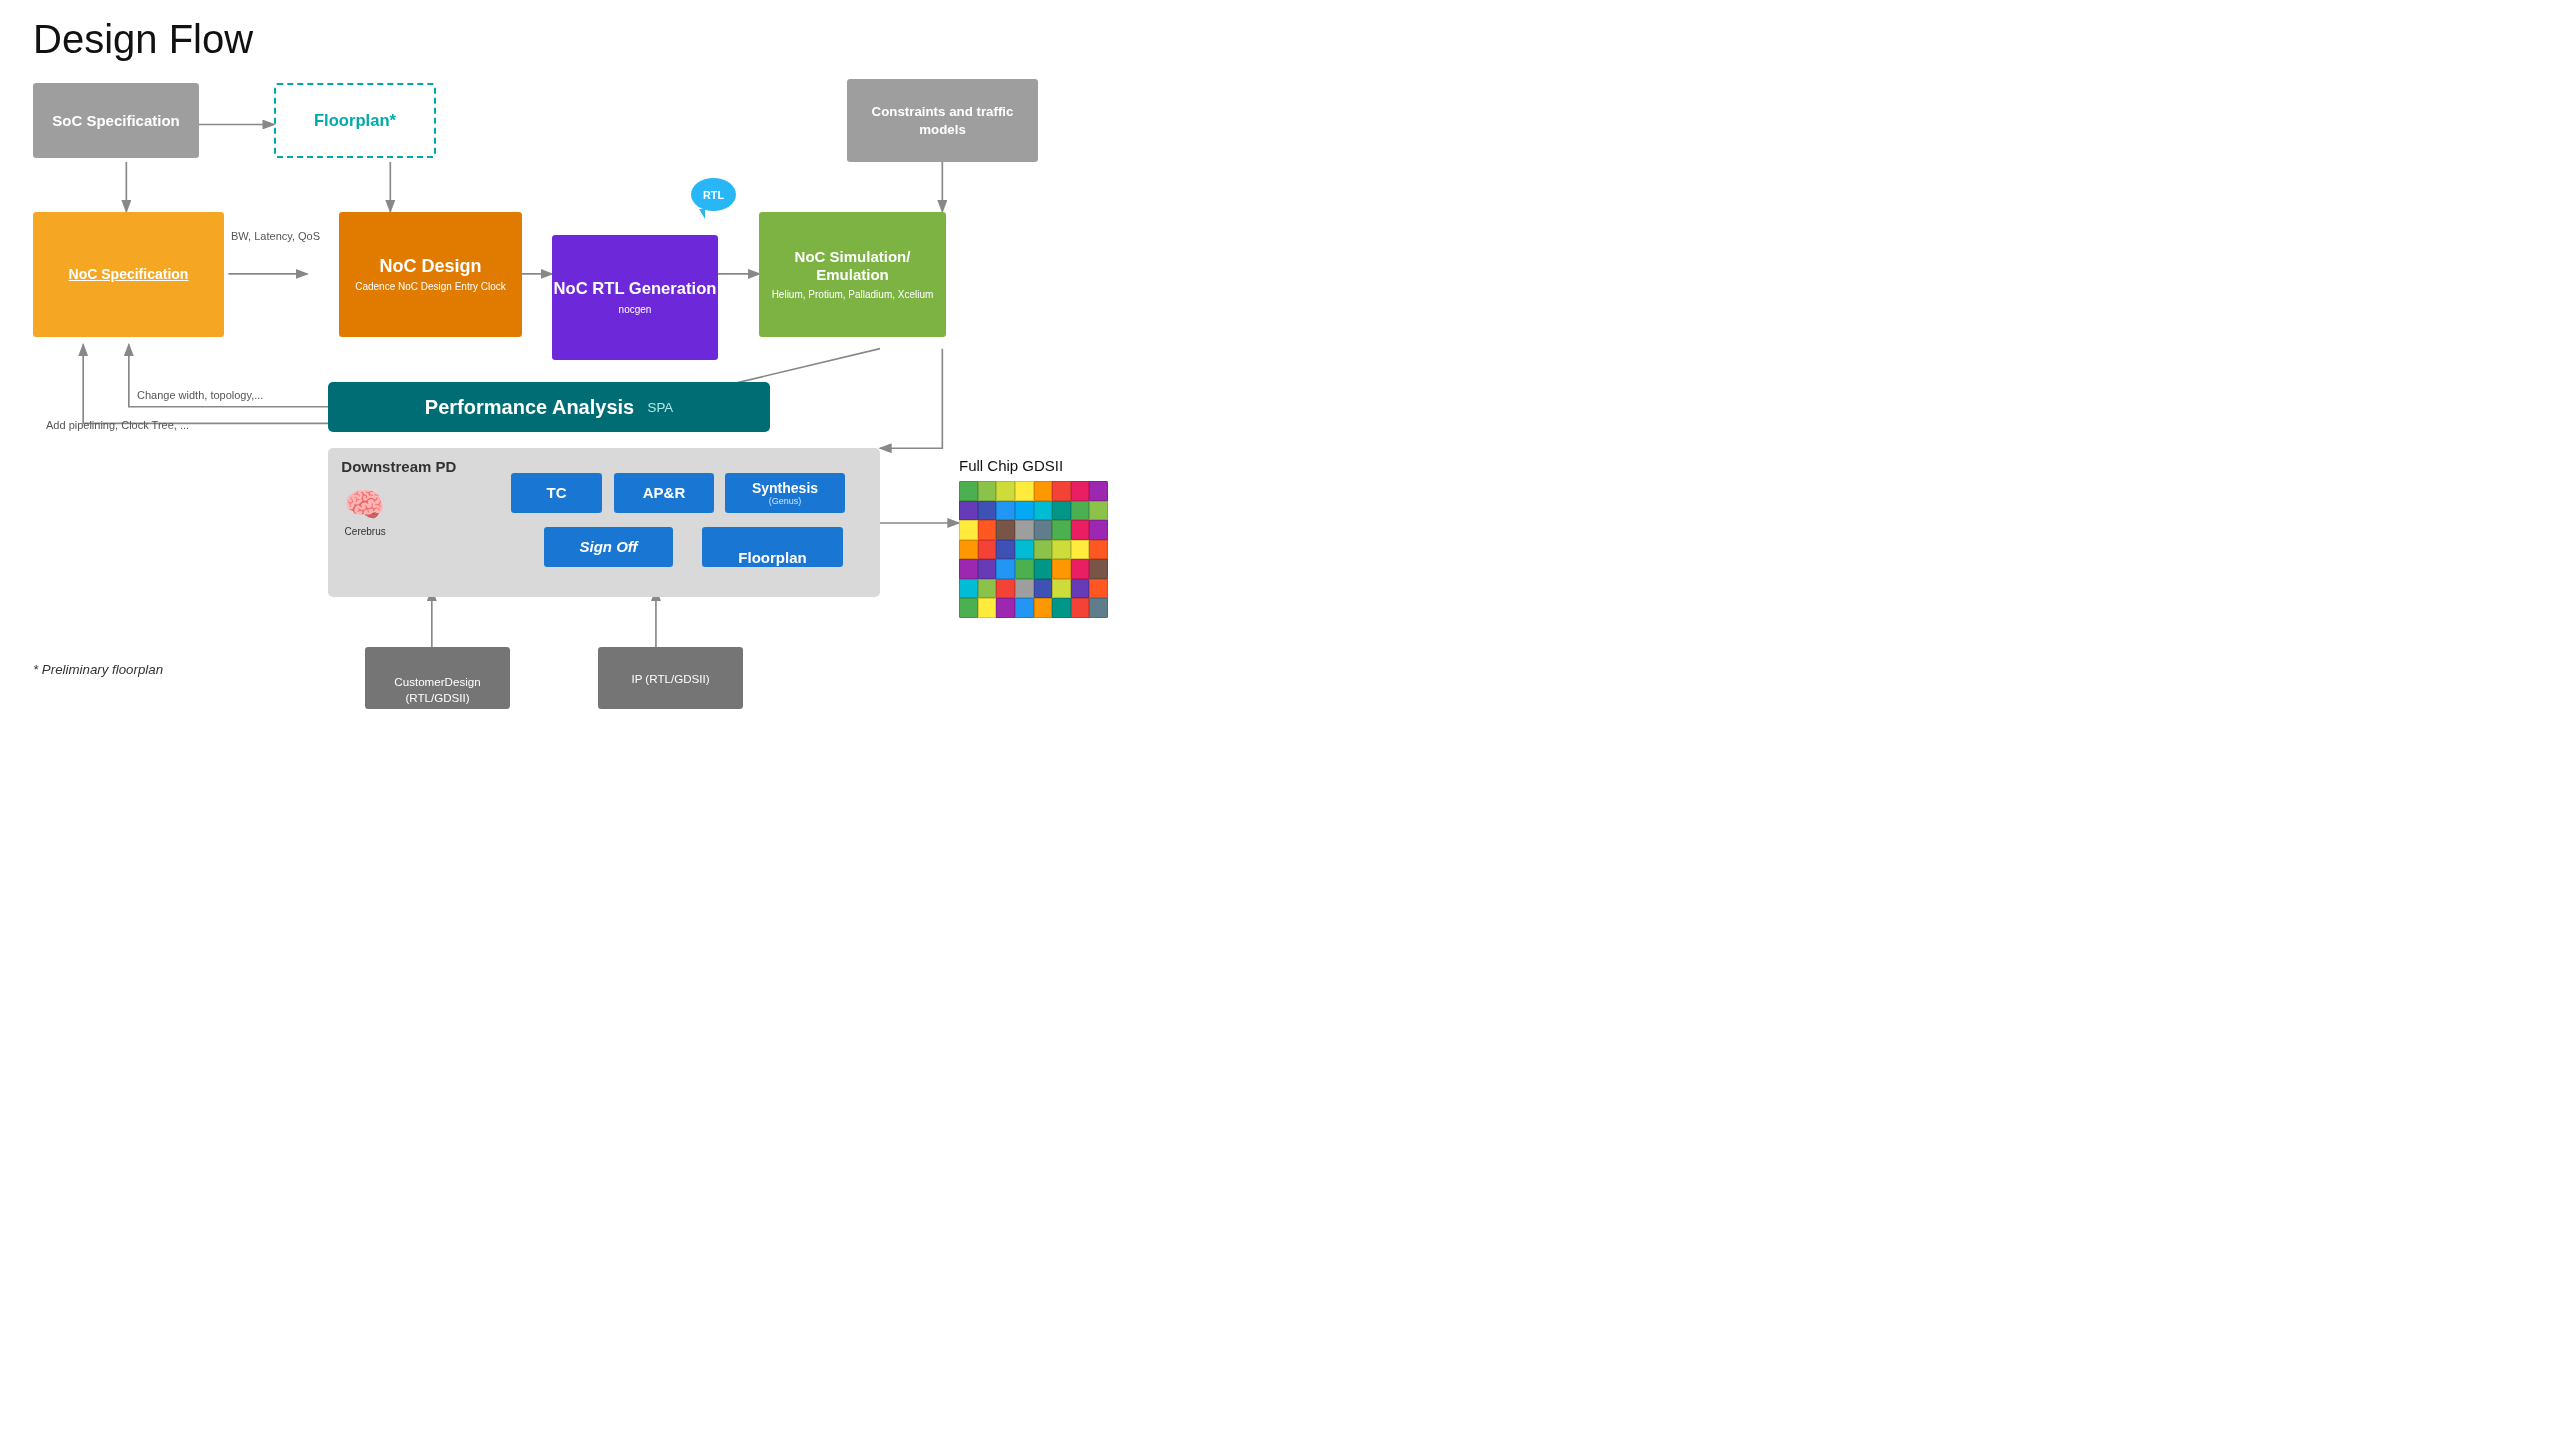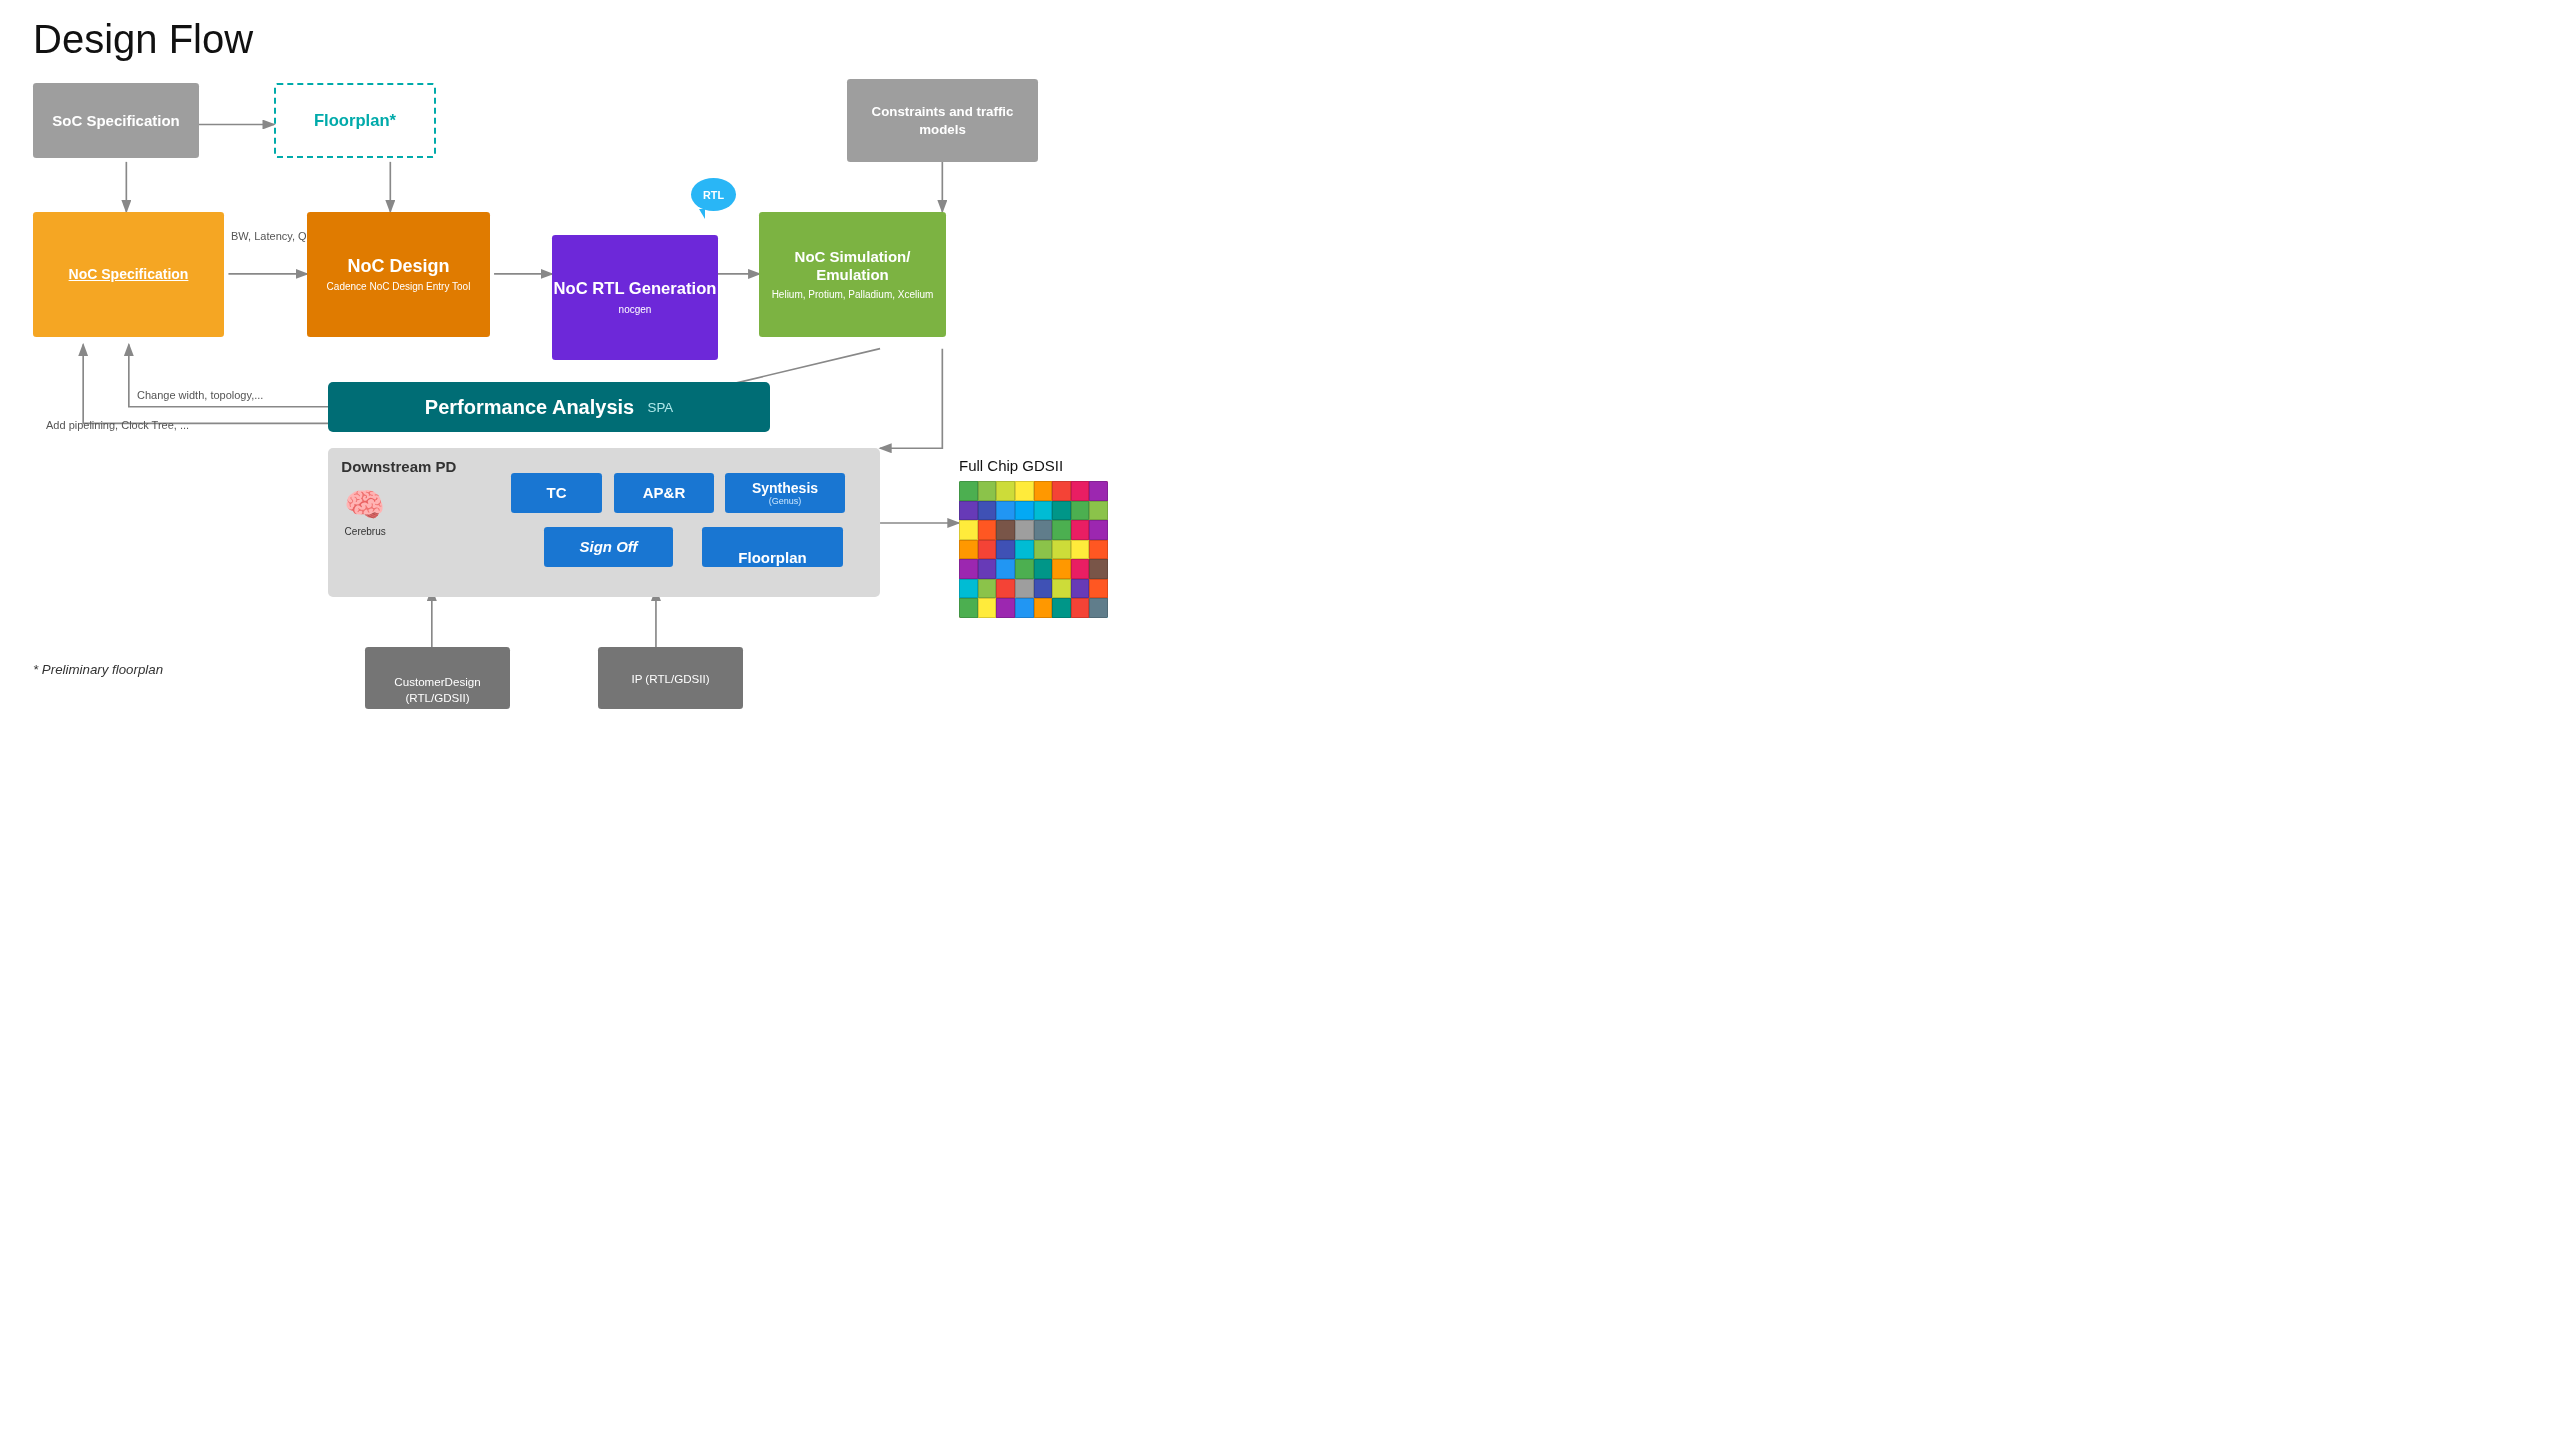--- a/index.html
+++ b/index.html
@@ -33,20 +33,21 @@
       background: #9e9e9e;
       color: #fff;
     }
     .box-orange-light {
       background: #f5a623;
       color: #fff;
     }
     .box-orange {
       background: #e07b00;
       color: #fff;
+      margin-left: 32px;
     }
     .box-teal {
       background: #6d28d9;
       color: #fff;
       margin-top: 23px;
     }
     .box-teal-dashed {
       background: transparent;
       border: 2.5px dashed #00aaaa;
       color: #00aaaa;
@@ -200,21 +201,21 @@
 <div class="box box-orange-light" style="left:33px; top:212px; width:191px; height:125px;">
   <span class="box-title" style="font-size:14px; line-height:1.2;text-decoration:underline;">NoC Specification</span>
 </div>
 
 <div class="small-text" style="left:231px; top:228px; line-height:1.5;">BW,
 Latency,
 QoS</div>
 
 <div class="box box-orange" style="left:307px; top:212px; width:183px; height:125px;">
   <span class="box-title" style="font-size:18px;">NoC Design</span>
-  <span class="box-subtitle">Cadence NoC Design Entry Tool</span>
+  <span class="box-subtitle">Cadence NoC Design Entry Clock</span>
 </div>
 
 <div class="box box-teal" style="left:552px; top:212px; width:166px; height:125px;">
   <span class="box-title" style="font-size:16.6px; line-height:1.2;">NoC RTL Generation</span>
   <span class="box-subtitle">nocgen</span>
 </div>
 
 <div class="speech-bubble" style="left:691px; top:178px;">
   <span>RTL</span>
 </div>

